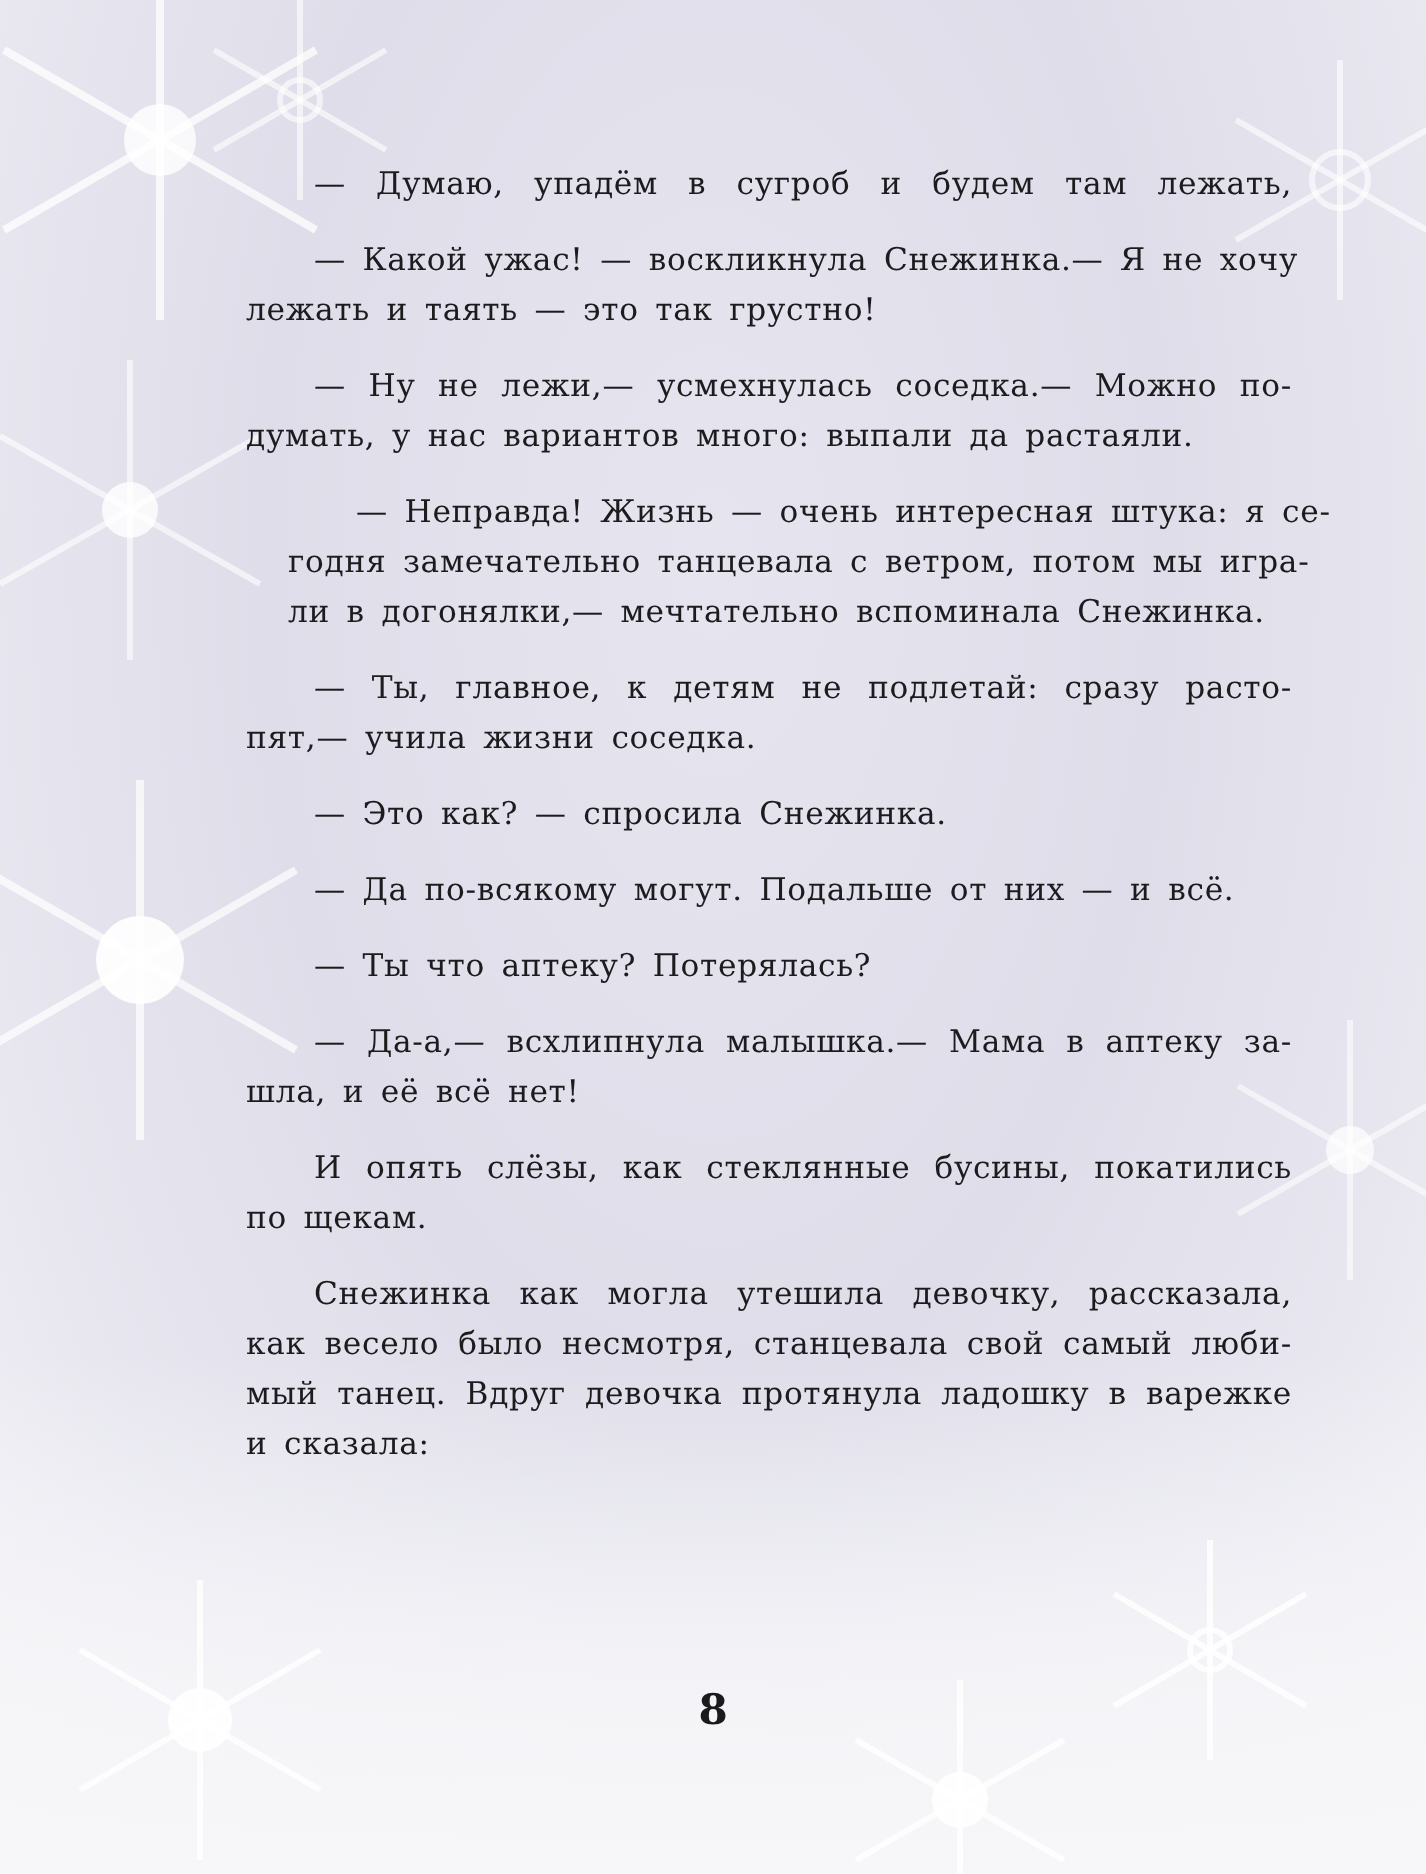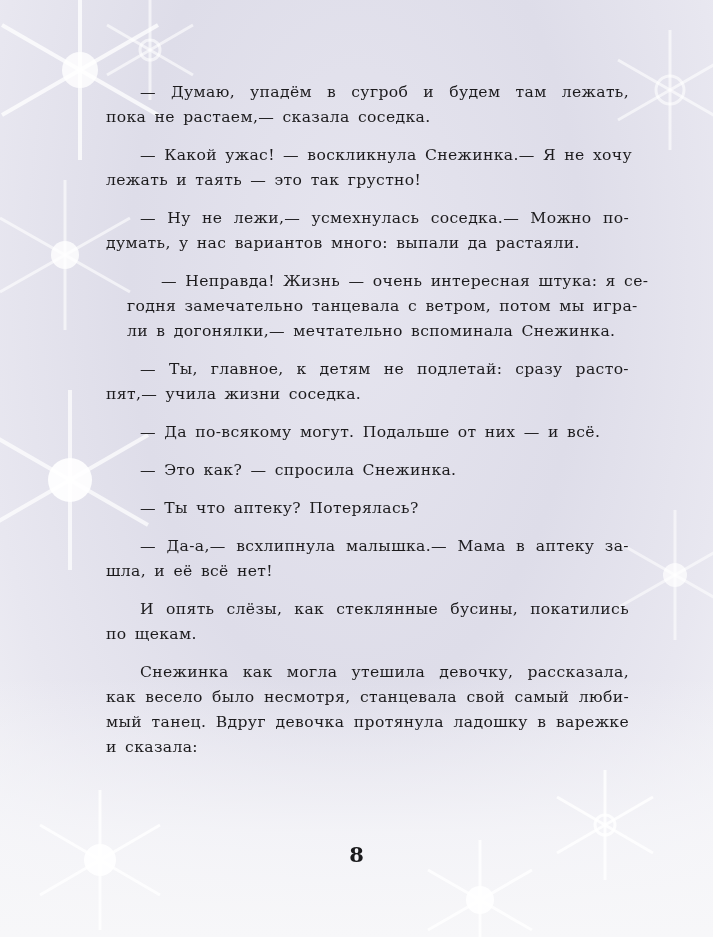--- a/index.html
+++ b/index.html
@@ -9,21 +9,21 @@
       font-family: "DejaVu Serif", "Liberation Serif", serif;
       color: #1c1b1d;
     }
     .bg-layer { position: absolute; inset: 0; pointer-events: none; }
     .bg-layer .bottom-fade {
       position: absolute; left: 0; right: 0; bottom: 0; height: 260px;
       background: linear-gradient(to bottom, rgba(246,246,249,0) 0%, rgba(246,246,249,0.85) 60%, #f7f7f9 100%);
     }
     .flake { position: absolute; }
     .page-text {
-      position: absolute; left: 106px; top: 80px; width: 523px;
+      position: absolute; left: 123px; top: 80px; width: 523px;
       font-size: 15.6px; line-height: 25px;
     }
     .para {
       margin: 0 0 13px 0; text-indent: 34px; text-align: justify;
       letter-spacing: 0.35px; word-spacing: 3px;
     }
     .line { display: block; white-space: nowrap; text-align: justify; text-align-last: justify; }
     .line.last { text-align-last: left; }
     .line.first { padding-left: 34px; }
     .page-number {
@@ -107,44 +107,43 @@
         <line x1="-48" y1="-28" x2="48" y2="28"></line>
         <line x1="-48" y1="28" x2="48" y2="-28"></line>
     </g>
     <circle r="10" fill="none" stroke="#ffffff" stroke-opacity="0.8" stroke-width="3"></circle>
   </svg>
 </div>
 
 <main class="page-text" id="story">
     <p class="para" style="text-indent: 0px;">
       <span class="line first">— Думаю, упадём в сугроб и будем там лежать,</span>
-      <span class="line last">пока не растаем,— сказала соседка.</span>
     </p>
     <p class="para" style="text-indent: 0px;">
       <span class="line first">— Какой ужас! — воскликнула Снежинка.— Я не хочу</span>
       <span class="line last">лежать и таять — это так грустно!</span>
     </p>
     <p class="para" style="text-indent: 0px;">
       <span class="line first">— Ну не лежи,— усмехнулась соседка.— Можно по-</span>
       <span class="line last">думать, у нас вариантов много: выпали да растаяли.</span>
     </p>
     <p class="para" style="text-indent: 0px; margin-left: 21px;">
       <span class="line first">— Неправда! Жизнь — очень интересная штука: я се-</span>
       <span class="line">годня замечательно танцевала с ветром, потом мы игра-</span>
       <span class="line last">ли в догонялки,— мечтательно вспоминала Снежинка.</span>
     </p>
     <p class="para" style="text-indent: 0px;">
       <span class="line first">— Ты, главное, к детям не подлетай: сразу расто-</span>
       <span class="line last">пят,— учила жизни соседка.</span>
     </p>
     <p class="para" style="text-indent: 0px;">
-      <span class="line first last">— Да по-всякому могут. Подальше от них — и всё.</span>
+      <span class="line first last">— Это как? — спросила Снежинка.</span>
     </p>
     <p class="para" style="text-indent: 0px;">
-      <span class="line first last">— Это как? — спросила Снежинка.</span>
+      <span class="line first last">— Да по-всякому могут. Подальше от них — и всё.</span>
     </p>
     <p class="para" style="text-indent: 0px;">
       <span class="line first last">— Ты что аптеку? Потерялась?</span>
     </p>
     <p class="para" style="text-indent: 0px;">
       <span class="line first">— Да-а,— всхлипнула малышка.— Мама в аптеку за-</span>
       <span class="line last">шла, и её всё нет!</span>
     </p>
     <p class="para" style="text-indent: 0px;">
       <span class="line first">И опять слёзы, как стеклянные бусины, покатились</span>

